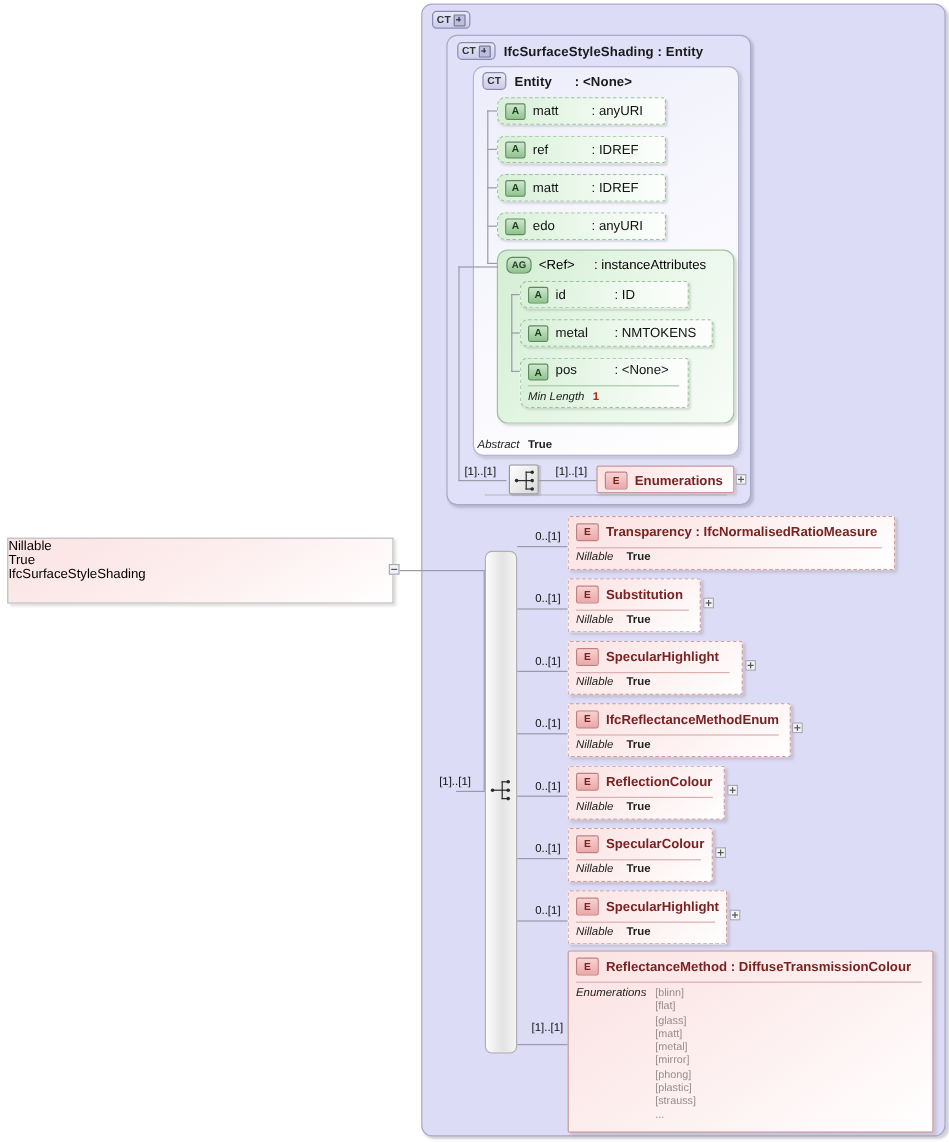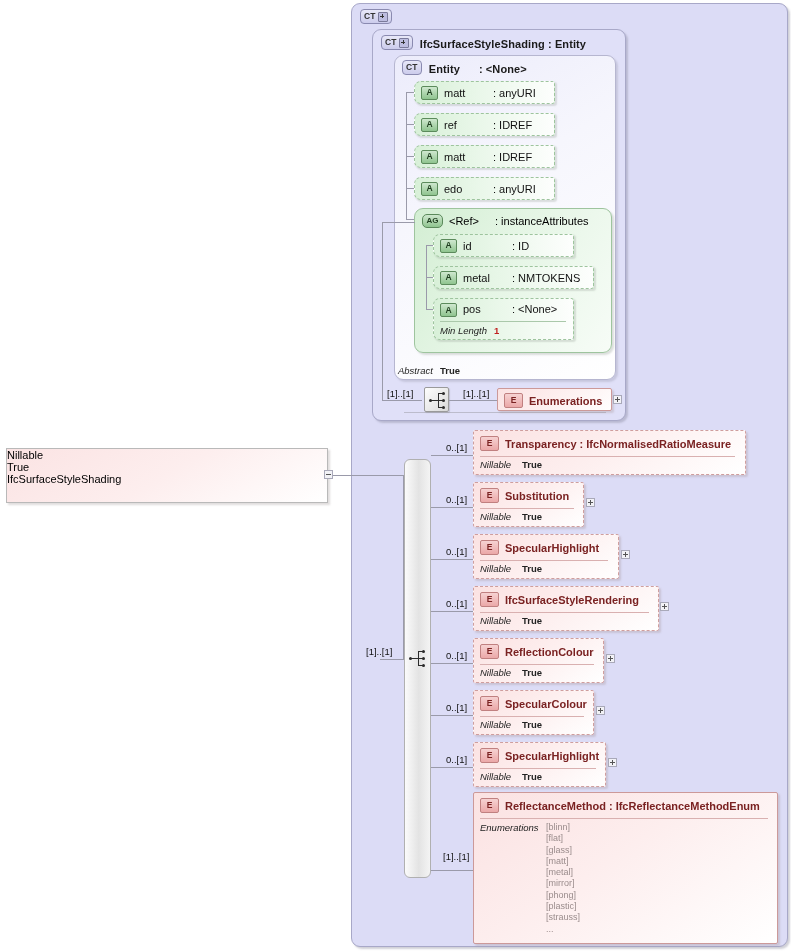--- a/index.html
+++ b/index.html
@@ -340,21 +340,21 @@
   <div class="prop-k" style="left:6px;top:28px;">Nillable</div>
   <div class="prop-v" style="left:48px;top:28px;">True</div>
 </div>
 <div class="expbox plus abs" style="left:621px;top:550px;"></div>
 
 <div class="line hline abs" style="left:431px;top:611px;width:42px;height:1px;"></div>
 <div class="occ abs" style="left:446px;top:598px;">0..[1]</div>
 <div class="elem abs" style="left:473px;top:586px;width:186px;height:45px;">
   <div class="ehead" style="top:5px;">
     <span class="ebadge">E</span>
-    <span>IfcSurfaceStyleRendering</span>
+    <span>IfcReflectanceMethodEnum</span>
   </div>
   <div class="rule" style="left:6px;top:25px;width:169px;"></div>
   <div class="prop-k" style="left:6px;top:28px;">Nillable</div>
   <div class="prop-v" style="left:48px;top:28px;">True</div>
 </div>
 <div class="expbox plus abs" style="left:660px;top:602px;"></div>
 
 <div class="line hline abs" style="left:431px;top:663px;width:42px;height:1px;"></div>
 <div class="occ abs" style="left:446px;top:650px;">0..[1]</div>
 <div class="elem abs" style="left:473px;top:638px;width:131px;height:45px;">
@@ -392,21 +392,21 @@
   <div class="prop-k" style="left:6px;top:28px;">Nillable</div>
   <div class="prop-v" style="left:48px;top:28px;">True</div>
 </div>
 <div class="expbox plus abs" style="left:608px;top:758px;"></div>
 
 <div class="line hline abs" style="left:431px;top:870px;width:42px;height:1px;"></div>
 <div class="occ abs" style="left:443px;top:851px;">[1]..[1]</div>
 <div class="elem solid abs" style="left:473px;top:792px;width:305px;height:152px;">
   <div class="ehead" style="top:5px;">
     <span class="ebadge">E</span>
-    <span>ReflectanceMethod : IfcReflectanceMethodEnum</span>
+    <span>ReflectanceMethod : DiffuseTransmissionColour</span>
   </div>
   <div class="rule" style="left:6px;top:25px;width:288px;"></div>
   <div class="prop-k" style="left:6px;top:29px;">Enumerations</div>
   <div class="enum-v" style="left:72px;top:29px;">[blinn]
 [flat]
 [glass]
 [matt]
 [metal]
 [mirror]
 [phong]

